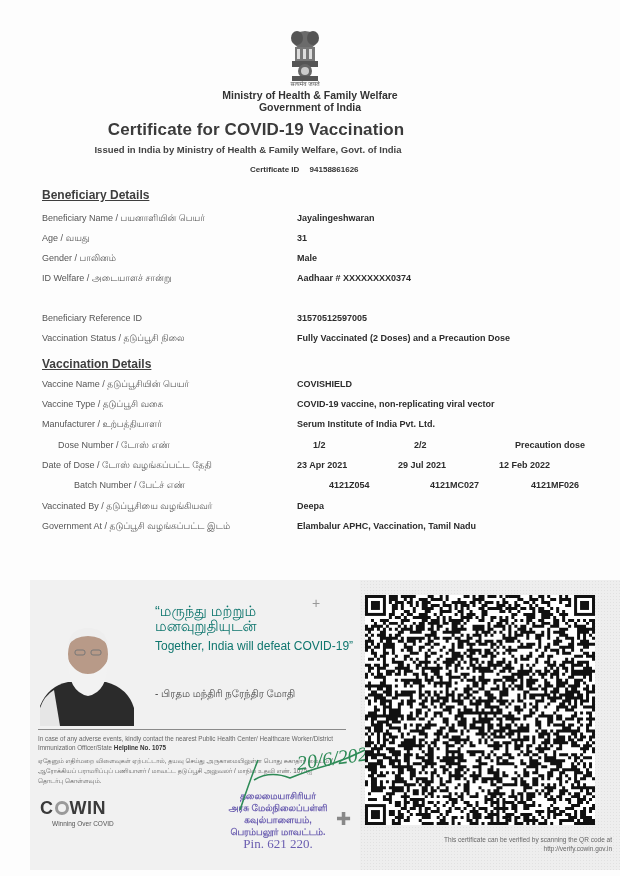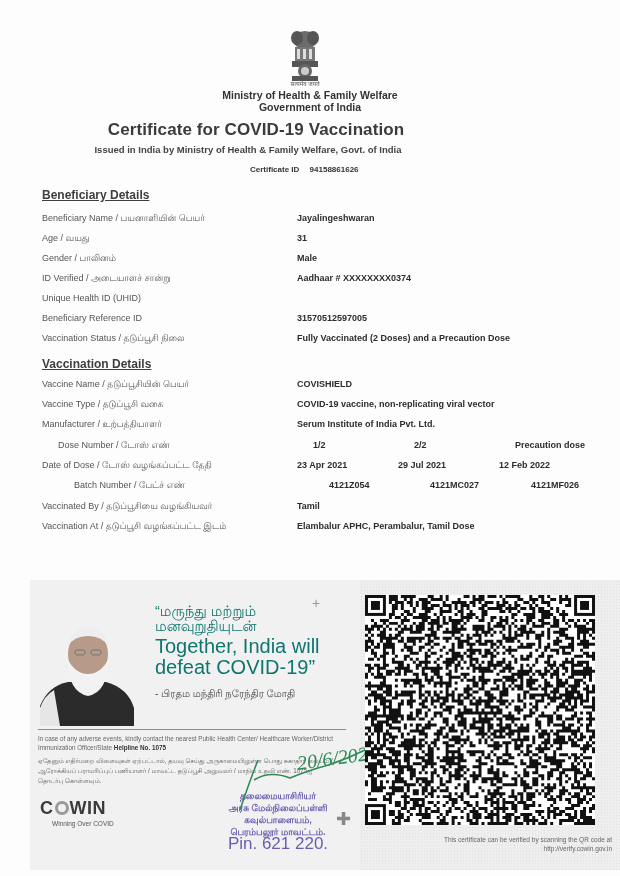--- a/index.html
+++ b/index.html
@@ -27,32 +27,32 @@
   .row .v2 { position: absolute; left: 356px; top: 0; font-weight: bold; color: #2c2c2c; }
   .row .v3 { position: absolute; left: 457px; top: 0; font-weight: bold; color: #2c2c2c; }
 
   
   .bottom { position: absolute; left: 30px; top: 580px; width: 590px; height: 290px; background: #eeeeee; }
   .bottom::before { content: ""; position: absolute; inset: 0; background-image: radial-gradient(#dcdcdc 0.6px, transparent 0.8px); background-size: 3px 3px; opacity: 0.7; }
   .left-panel { position: absolute; left: 0; top: 0; width: 330px; height: 290px; background: #f1f1f1; }
   .portrait { position: absolute; left: 8px; top: 36px; width: 98px; height: 110px; }
   .quote { position: absolute; left: 125px; top: 24px; width: 200px; color: #0f766e; }
   .quote .ta { font-size: 14.5px; line-height: 15px; }
-  .quote .en { font-size: 20px; line-height: 21px; margin-top: 2px; }
+  .quote .en { font-size: 12px; line-height: 21px; margin-top: 2px; }
   .quote-author { position: absolute; left: 125px; top: 108px; font-size: 10px; color: #444; }
   .divider { position: absolute; left: 8px; top: 149px; width: 308px; height: 1px; background: #8a8a8a; }
   .adverse-en { position: absolute; left: 8px; top: 154px; width: 320px; font-size: 6.3px; line-height: 9px; color: #666; }
   .adverse-en b { color: #333; }
   .adverse-ta { position: absolute; left: 8px; top: 176px; width: 300px; font-size: 6.3px; line-height: 10px; color: #666; }
   .cowin-logo { position: absolute; left: 10px; top: 218px; font-size: 18px; font-weight: bold; color: #3a3a3a; letter-spacing: 0.5px; }
   .cowin-logo .o { display: inline-block; width: 14px; height: 14px; border: 3px solid #9a9a9a; border-radius: 50%; vertical-align: -1px; margin: 0 1px; }
   .cowin-tag { position: absolute; left: 22px; top: 240px; font-size: 6.5px; color: #555; }
 
   .stamp { position: absolute; left: 168px; top: 210px; width: 160px; text-align: center; color: #6a5db0; font-size: 9px; line-height: 12px; font-weight: bold; }
-  .stamp .pin { font-weight: normal; font-family: Liberation Sans, sans-serif; font-size: 17px; text-align: center; }
+  .stamp .pin { font-weight: normal; font-family: Liberation Serif, serif; font-size: 13px; text-align: center; }
   .signature { position: absolute; left: 200px; top: 160px; width: 140px; height: 70px; }
 
   .plus { position: absolute; color: #999; font-size: 14px; line-height: 14px; }
 
   .qr-wrap { position: absolute; left: 335px; top: 15px; width: 230px; height: 230px; background: #fff; }
   .qr { position: absolute; left: 0; top: 0; width: 230px; height: 230px; }
   .verify { position: absolute; left: 330px; top: 255px; width: 252px; text-align: right; font-size: 6.5px; line-height: 9px; color: #666; }
 </style>
 </head>
 <body>
@@ -91,26 +91,22 @@
   </div>
   <div class="row" style="top:233px;">
     <span class="label">Age / வயது</span>
     <span class="value">31</span>
   </div>
   <div class="row" style="top:253px;">
     <span class="label">Gender / பாலினம்</span>
     <span class="value">Male</span>
   </div>
   <div class="row" style="top:273px;">
-    <span class="label">ID Verified / அடையாளச் சான்று</span>
+    <span class="label">ID Welfare / அடையாளச் சான்று</span>
     <span class="value">Aadhaar # XXXXXXXX0374</span>
-  </div>
-  <div class="row" style="top:293px;">
-    <span class="label">Unique Health ID (UHID)</span>
-    <span class="value"></span>
   </div>
   <div class="row" style="top:313px;">
     <span class="label">Beneficiary Reference ID</span>
     <span class="value">31570512597005</span>
   </div>
   <div class="row" style="top:333px;">
     <span class="label">Vaccination Status / தடுப்பூசி நிலை</span>
     <span class="value">Fully Vaccinated (2 Doses) and a Precaution Dose</span>
   </div>
 
@@ -141,25 +137,25 @@
     <span class="v3">12 Feb 2022</span>
   </div>
   <div class="row" style="top:480px;margin-left:32px;">
     <span class="label">Batch Number / பேட்ச் எண்</span>
     <span class="value">4121Z054</span>
     <span class="v2">4121MC027</span>
     <span class="v3">4121MF026</span>
   </div>
   <div class="row" style="top:501px;">
     <span class="label">Vaccinated By / தடுப்பூசியை வழங்கியவர்</span>
-    <span class="value">Tamil</span>
+    <span class="value">Deepa</span>
   </div>
   <div class="row" style="top:521px;">
-    <span class="label">Vaccination At / தடுப்பூசி வழங்கப்பட்ட இடம்</span>
-    <span class="value">Elambalur APHC, Perambalur, Tamil Dose</span>
+    <span class="label">Government At / தடுப்பூசி வழங்கப்பட்ட இடம்</span>
+    <span class="value">Elambalur APHC, Vaccination, Tamil Nadu</span>
   </div>
 
   <div class="bottom">
     <div class="left-panel">
       <span class="plus" style="left:282px; top:16px;">+</span>
 
       <svg class="portrait" viewBox="0 0 98 110">
         <path d="M2 110 L2 90 Q10 70 30 66 L68 66 Q90 72 96 92 L96 110 Z" fill="#2b2b2b"></path>
         <path d="M2 110 L2 92 Q6 80 16 74 L22 110 Z" fill="#e6e6e6"></path>
         <ellipse cx="50" cy="38" rx="20" ry="24" fill="#b89a88"></ellipse>

